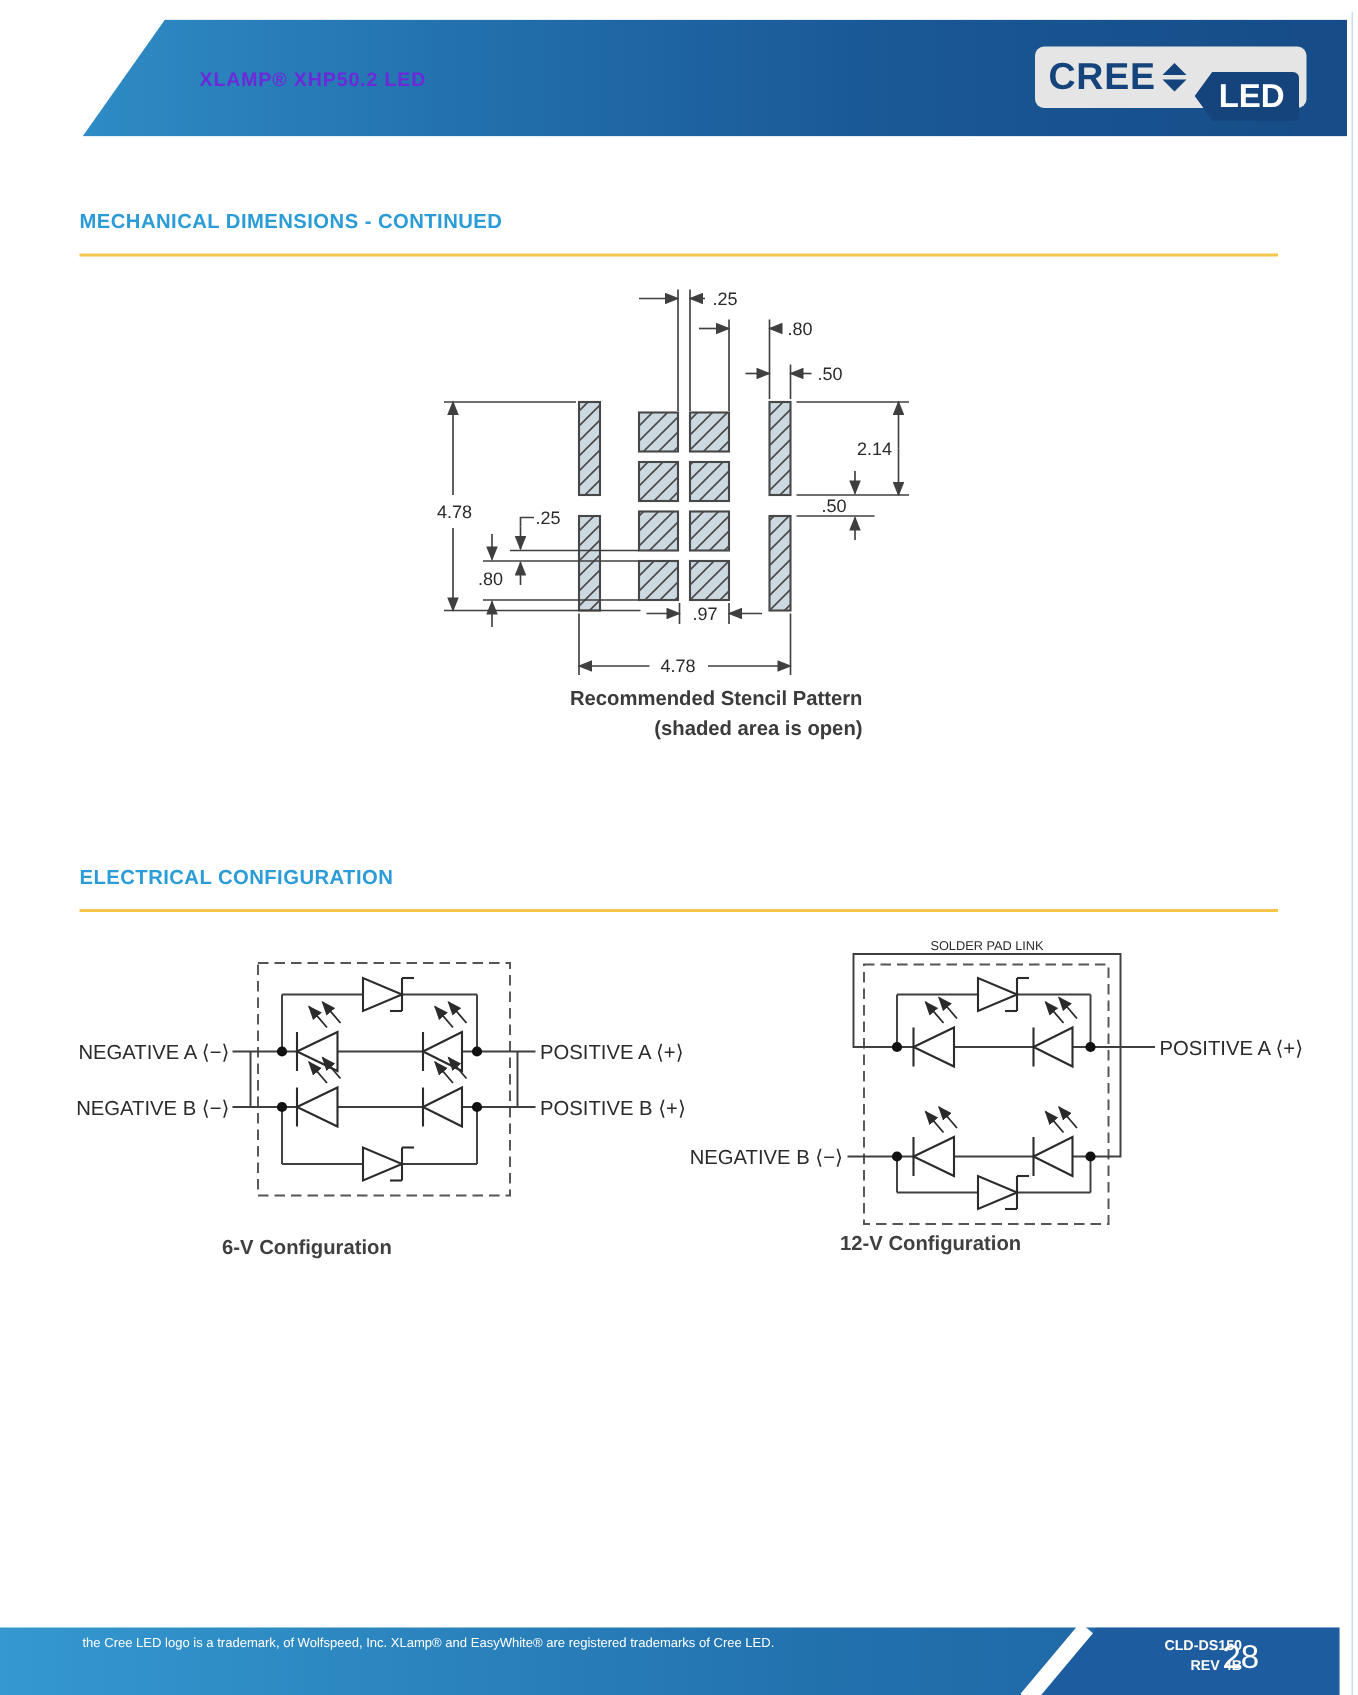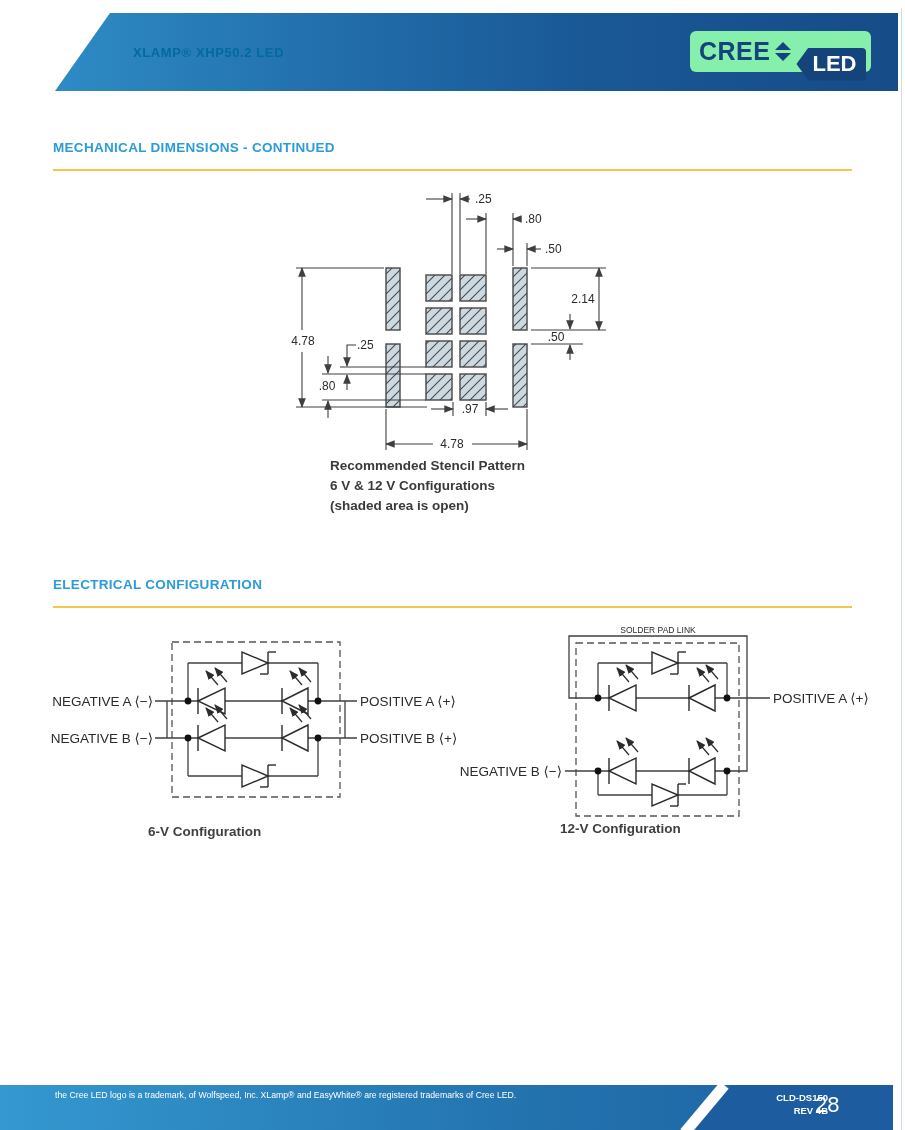--- a/index.html
+++ b/index.html
@@ -5,22 +5,22 @@
   html,body{margin:0;padding:0;background:#ffffff;}
   .page{position:relative;width:905px;height:1130px;background:#ffffff;overflow:hidden;
         font-family:"Liberation Sans",sans-serif;}
   .page-edge{position:absolute;right:3px;top:8px;bottom:0;width:1px;background:#ccdded;}
 
   
   .banner{position:absolute;left:0;top:13px;width:898px;height:78px;
           background:linear-gradient(to right,#3191ca 0%,#2270ad 35%,#1a5896 65%,#164c87 100%);
           clip-path:polygon(110px 0,100% 0,100% 100%,55px 100%);}
   .banner-title{position:absolute;left:133px;top:45px;font-size:13px;font-weight:bold;
-          color:#0369a1;letter-spacing:.6px;}
-  .logo{position:absolute;left:690px;top:31px;height:41px;background:#86efac;border-radius:6px;
+          color:#6d28d9;letter-spacing:.6px;}
+  .logo{position:absolute;left:690px;top:31px;height:41px;background:#e5e5e5;border-radius:6px;
         display:flex;align-items:center;padding:0 5px 0 9px;box-sizing:border-box;gap:5px;}
   .logo-cree{color:#15437c;font-weight:bold;font-size:25px;letter-spacing:.5px;}
   .logo-arrows{display:flex;flex-direction:column;gap:3px;align-items:center;}
   .tri-up{width:0;height:0;border-left:8px solid transparent;border-right:8px solid transparent;
           border-bottom:8px solid #15437c;}
   .tri-down{width:0;height:0;border-left:8px solid transparent;border-right:8px solid transparent;
           border-top:8px solid #15437c;}
   .logo-led{background:#15437c;color:#ffffff;font-weight:bold;font-size:22px;height:33px;
           display:flex;align-items:center;padding:0 10px 0 16px;
           clip-path:polygon(12px 0,100% 0,100% 100%,12px 100%,0 50%);border-radius:0 4px 4px 0;margin-top:25px;}
@@ -28,21 +28,21 @@
   
   .section-title{position:absolute;left:53px;font-size:13.5px;font-weight:bold;
           color:#2b9cd8;letter-spacing:.3px;}
   .rule{position:absolute;left:53px;width:799px;height:2px;background:#f6c64b;}
 
   
   svg{position:absolute;overflow:visible;}
   .dim-text{font-family:"Liberation Sans",sans-serif;font-size:12px;fill:#2b2b2b;}
   .circ-text{font-family:"Liberation Sans",sans-serif;font-size:13.5px;fill:#2b2b2b;}
   .tiny-text{font-family:"Liberation Sans",sans-serif;font-size:8.5px;fill:#2b2b2b;}
-  .caption{position:absolute;text-align:left;font-weight:bold;color:#3a3a3a;
+  .caption{position:absolute;text-align:right;font-weight:bold;color:#3a3a3a;
            font-size:13.5px;line-height:20px;}
   .circ-caption{position:absolute;text-align:left;font-weight:bold;color:#3f3f3f;font-size:13.5px;}
 
   
   .footer-bar{position:absolute;left:0;top:1085px;width:893px;height:45px;
           background:linear-gradient(to right,#3598d0,#2272ae 60%,#1e62a2);z-index:1;}
   .footer-panel{position:absolute;left:695px;top:1085px;width:198px;height:45px;background:#1d5c9e;
           clip-path:polygon(36px 0,100% 0,100% 100%,0 100%);z-index:2;}
   .footer-stripe{position:absolute;left:699px;top:1078px;width:11px;height:62px;background:#ffffff;
           transform:rotate(40deg);z-index:3;}
@@ -157,21 +157,20 @@
     <text class="dim-text" x="556" y="341" text-anchor="middle">.50</text>
     <text class="dim-text" x="303" y="345" text-anchor="middle">4.78</text>
     <text class="dim-text" x="357" y="349">.25</text>
     <text class="dim-text" x="327" y="390" text-anchor="middle">.80</text>
     <text class="dim-text" x="470" y="413" text-anchor="middle">.97</text>
     <text class="dim-text" x="452" y="448" text-anchor="middle">4.78</text>
   </svg>
 
   <div class="caption" style="left:330px;top:456px;width:245px;">
     <div>Recommended Stencil Pattern</div>
-    <div>6 V &amp; 12 V Configurations</div>
     <div>(shaded area is open)</div>
   </div>
 
   <div class="section-title" style="top:577px;">ELECTRICAL CONFIGURATION</div>
   <div class="rule" style="top:606px;"></div>
 
   <svg style="left:50px;top:625px;" width="420" height="220" viewBox="50 625 420 220">
     <defs>
       <marker id="ah2" viewBox="0 0 10 8" refX="9" refY="4" markerWidth="8" markerHeight="6.5" orient="auto">
         <path d="M0,0 L10,4 L0,8 z" fill="#2b2b2b"></path>

